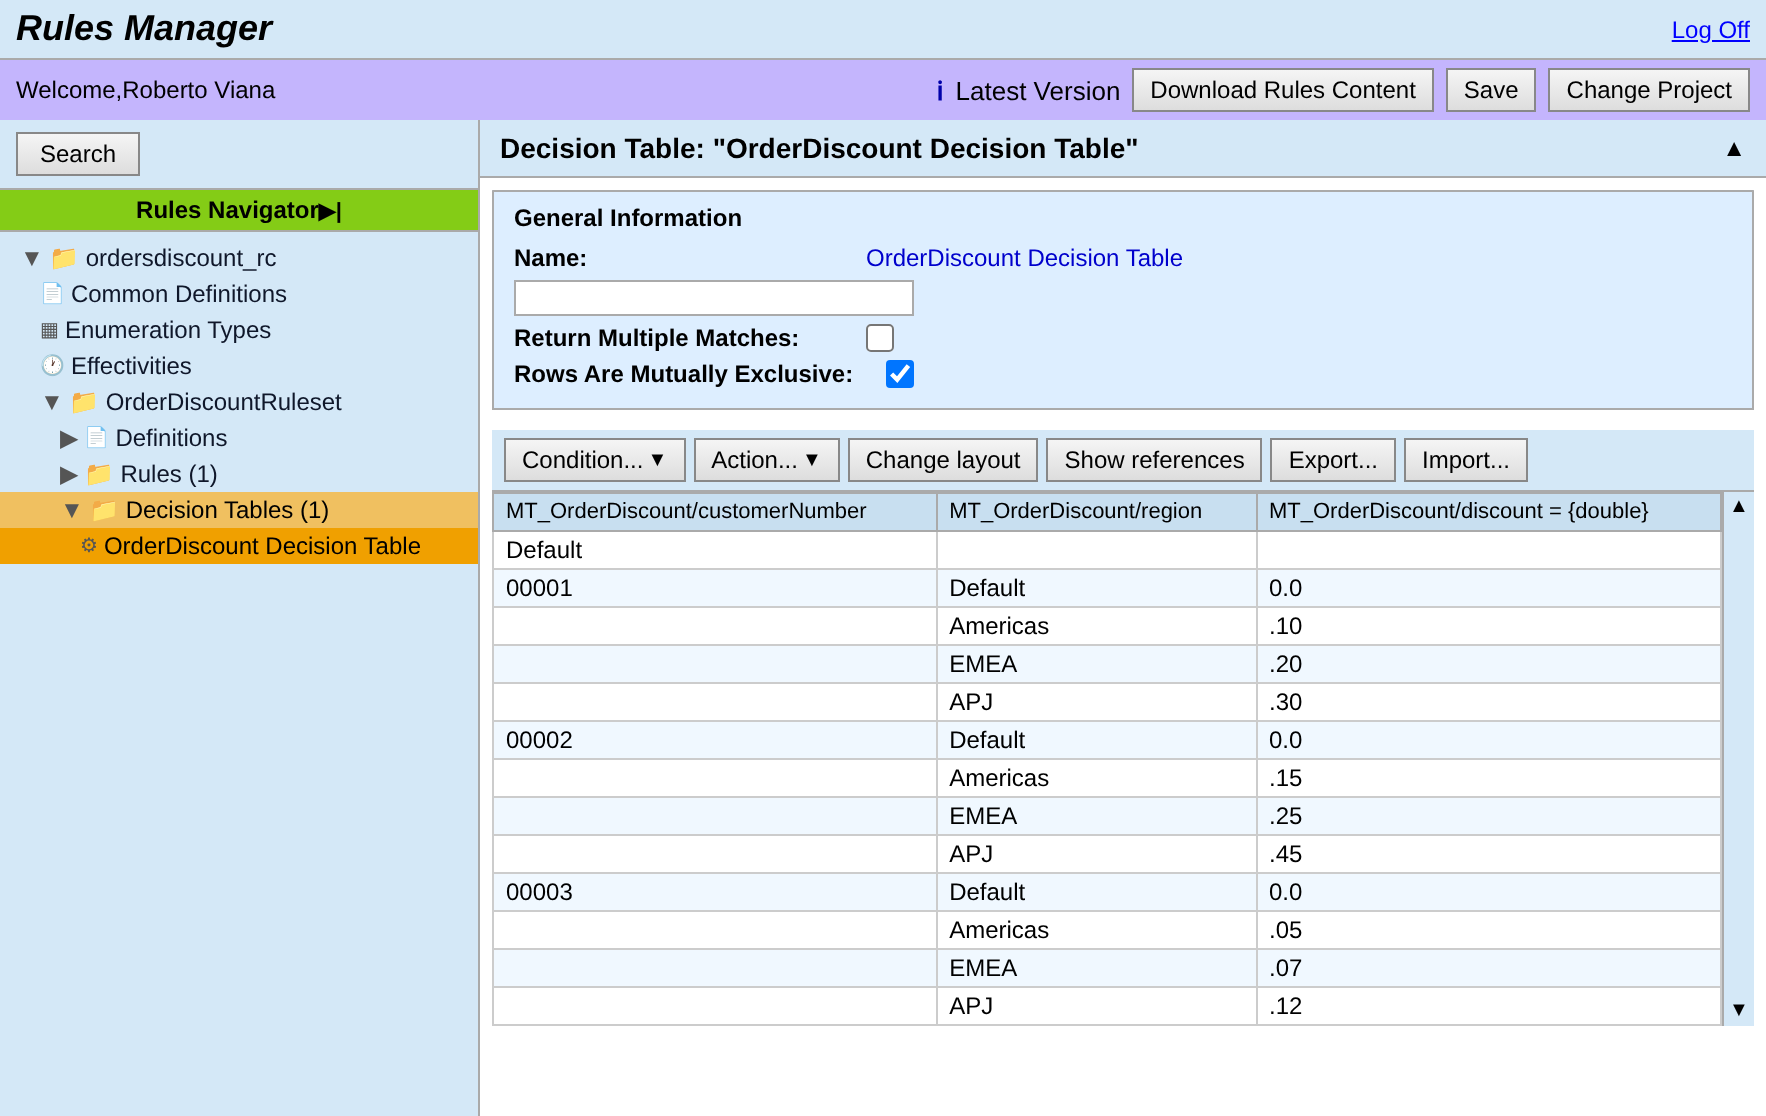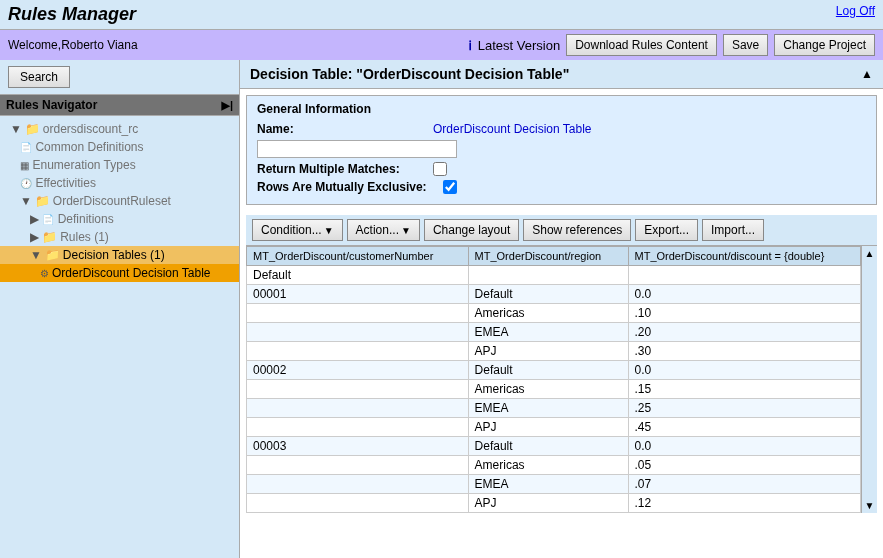--- a/index.html
+++ b/index.html
@@ -1,50 +1,50 @@
 <!DOCTYPE html>
 <html><head>
   <meta charset="utf-8">
   <style>
     * { box-sizing: border-box; margin: 0; padding: 0; }
     body { font-family: Arial, sans-serif; font-size: 12px; background: #d4e8f7; width: 883px; height: 558px; overflow: hidden; }
 
     
-    #header { background: #d4e8f7; padding: 4px 8px; display: flex; justify-content: space-between; align-items: flex-start; border-bottom: 1px solid #aaa; }
+    #header { background: #d4e8f7; padding: 4px 8px; display: flex; justify-content: space-between; align-items: center; border-bottom: 1px solid #aaa; }
     #header-title { font-size: 18px; font-weight: bold; font-style: italic; color: #000; }
     #log-off { color: #00f; text-decoration: underline; cursor: pointer; font-size: 12px; }
 
     
     #sub-header { background: #c4b5fd; padding: 4px 8px; display: flex; justify-content: space-between; align-items: center; }
     #welcome-text { font-size: 12px; color: #000; }
     #sub-header-right { display: flex; align-items: center; gap: 6px; }
     .info-icon { color: #00a; font-weight: bold; font-size: 13px; }
     .latest-version { color: #000; font-size: 13px; }
     .toolbar-btn { background: linear-gradient(to bottom, #f5f5f5, #ddd); border: 1px solid #888; padding: 3px 8px; cursor: pointer; font-size: 12px; color: #000; }
 
     
     #main { display: flex; height: calc(558px - 60px); }
 
     
     #left-nav { width: 240px; background: #d4e8f7; border-right: 1px solid #aaa; display: flex; flex-direction: column; }
     #search-btn { margin: 6px 8px; background: linear-gradient(to bottom, #f5f5f5, #ddd); border: 1px solid #888; padding: 3px 10px; cursor: pointer; font-size: 12px; width: 62px; }
-    #rules-navigator-label { background: #737373; padding: 3px 6px; font-weight: bold; font-size: 12px; border-top: 1px solid #aaa; border-bottom: 1px solid #aaa; display: flex; justify-content: space-between; align-items: center; }
+    #rules-navigator-label { background: #84cc16; padding: 3px 6px; font-weight: bold; font-size: 12px; border-top: 1px solid #aaa; border-bottom: 1px solid #aaa; display: flex; justify-content: center; align-items: center; }
     #nav-expand-icon { cursor: pointer; font-size: 11px; }
     #nav-tree { padding: 4px 0; overflow-y: auto; flex: 1; }
     .tree-item { padding: 2px 4px; cursor: pointer; display: flex; align-items: center; gap: 3px; white-space: nowrap; }
     .tree-item.selected { background: #f0a000; color: #000; }
     .tree-item.parent-selected { background: #f0c060; }
     .tree-indent-1 { padding-left: 10px; }
     .tree-indent-2 { padding-left: 20px; }
     .tree-indent-3 { padding-left: 30px; }
     .tree-indent-4 { padding-left: 40px; }
     .tree-icon { font-size: 10px; color: #555; }
     .folder-icon { color: #ffaa00; }
     .arrow-icon { color: #555; cursor: pointer; }
-    .tree-link { color: #737373; text-decoration: none; }
+    .tree-link { color: #0f172a; text-decoration: none; }
 
     
     #right-content { flex: 1; overflow: hidden; display: flex; flex-direction: column; background: #fff; }
 
     
     #page-title-bar { background: #d4e8f7; padding: 6px 10px; display: flex; align-items: center; border-bottom: 1px solid #aaa; }
     #page-title { font-weight: bold; font-size: 14px; color: #000; }
 
     
     #content-area { flex: 1; overflow-y: auto; padding: 6px; background: #fff; border-radius: 21px; }

